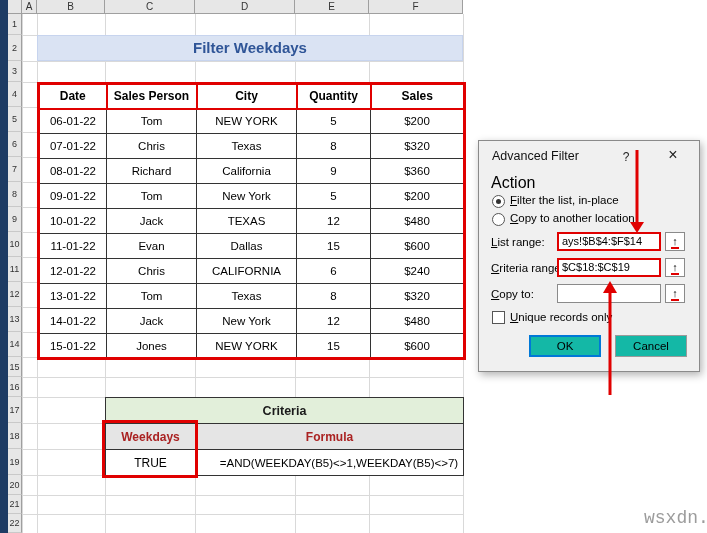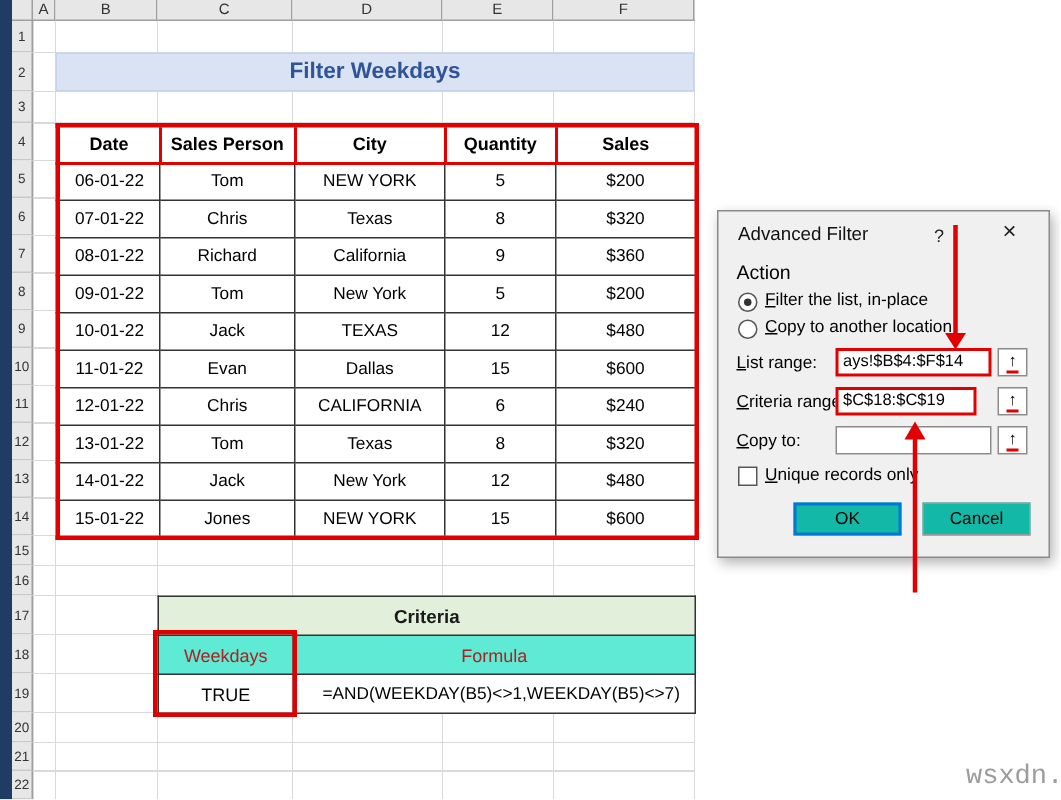--- a/index.html
+++ b/index.html
@@ -27,22 +27,22 @@
                table-layout:fixed; background:#fff; border:3px solid #e00000; z-index:4; }
   #datatable td { text-align:center; font-size:11.5px; color:#000; height:25px; overflow:hidden; white-space:nowrap; }
   #datatable tr.hdr td { border:2px solid #e00000; font-weight:bold; font-size:12px; }
   #datatable tr.data td { border:1px solid #333;text-align:center; }
 
   #criteria { position:absolute; left:105px; top:397px; width:358px; border-collapse:collapse;
               table-layout:fixed; background:#fff; z-index:4; }
   #criteria td { border:1px solid #333; height:26px; font-size:12px; text-align:center;
                  color:#000; overflow:hidden; white-space:nowrap; }
   #criteria td.green { background:#e2efda; font-weight:bold; color:#1a1a1a; font-size:12.5px; }
-  #criteria td.pink { background:#5eead4; font-weight:normal; color:#aa2222; }
-  #criteria td.formula { text-align:left; padding-left:19px; font-size:11.5px; }
+  #criteria td.pink { background:#e5e5e5; font-weight:bold; color:#aa2222; }
+  #criteria td.formula { text-align:center; padding-left:19px; font-size:11.5px; }
 
   .redbox { position:absolute; border:3px solid #e00000; pointer-events:none; z-index:6; }
 
   .dialog { position:absolute; left:478px; top:140px; width:222px; height:232px;
             background:#f0f0f0; border:1px solid #8a8a8a; box-shadow:2px 3px 8px rgba(0,0,0,.3);
             z-index:20; }
   .abs { position:absolute; }
   .dtitle { font-size:12.5px; color:#111; white-space:nowrap; }
   .dbtn { text-align:center; color:#222; cursor:default; }
   .dlabel { font-size:11.5px; color:#000; white-space:nowrap; }
@@ -245,36 +245,36 @@
   </tbody>
     </table>
 
   <div class="redbox" style="left:102px;top:420px;width:96px;height:58px"></div>
 
   <div class="dialog">
     <div class="abs dtitle" style="left:13px;top:8px">Advanced Filter</div>
     <div class="abs dbtn" style="left:138px;top:7px;width:18px;height:18px;font-size:12px;line-height:18px">?</div>
     <div class="abs dbtn" style="left:182px;top:4px;width:24px;height:20px;font-size:16px;line-height:20px">×</div>
 
-    <div class="abs dlabel" style="left:12px;top:33px;font-size:13px">Action</div>
+    <div class="abs dlabel" style="left:12px;top:33px;font-size:16px">Action</div>
 
     <div class="abs radio" style="left:13px;top:54px">
         <span class="dot"></span>
       </div>
     <div class="abs dlabel accel" style="left:31px;top:53px">Filter the list, in-place</div>
 
     <div class="abs radio" style="left:13px;top:72px"></div>
     <div class="abs dlabel accel" style="left:31px;top:71px">Copy to another location</div>
 
     <div class="abs dlabel accel" style="left:12px;top:95px">List range:</div>
     <div class="abs dinput redb" style="left:78px;top:91px;width:104px;height:19px">ays!$B$4:$F$14</div>
     <div class="abs picker" style="left:186px;top:91px;width:20px;height:19px"><span class="pk">↑</span></div>
 
     <div class="abs dlabel accel" style="left:12px;top:121px">Criteria range:</div>
-    <div class="abs dinput redb" style="left:78px;top:117px;width:94px;height:19px">$C$18:$C$19</div>
+    <div class="abs dinput redb" style="left:78px;top:117px;width:104px;height:19px">$C$18:$C$19</div>
     <div class="abs picker" style="left:186px;top:117px;width:20px;height:19px"><span class="pk">↑</span></div>
 
     <div class="abs dlabel accel" style="left:12px;top:147px">Copy to:</div>
     <div class="abs dinput" style="left:78px;top:143px;width:104px;height:19px"></div>
     <div class="abs picker" style="left:186px;top:143px;width:20px;height:19px"><span class="pk">↑</span></div>
 
     <div class="abs checkbox" style="left:13px;top:170px"></div>
     <div class="abs dlabel accel" style="left:31px;top:170px">Unique records only</div>
 
     <div class="abs btn default" style="left:50px;top:194px;width:72px;height:22px">OK</div>

